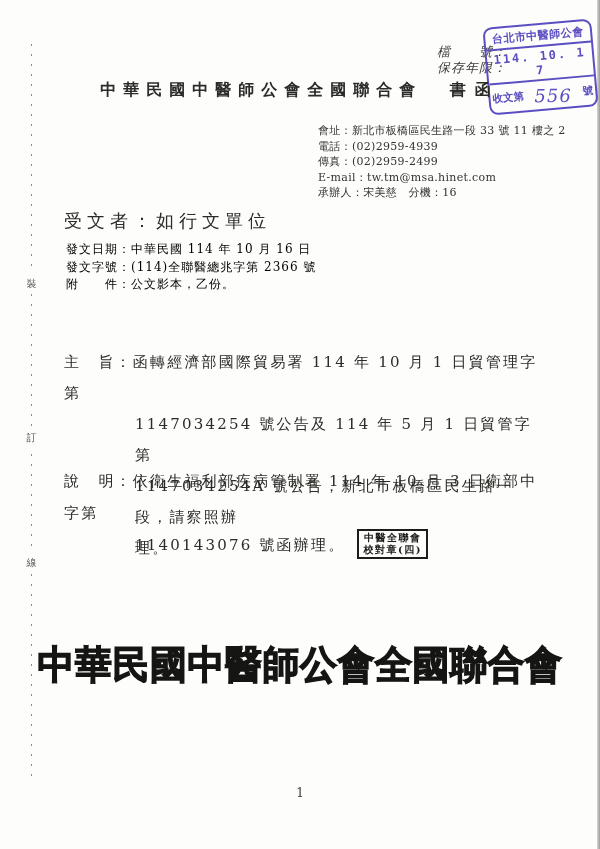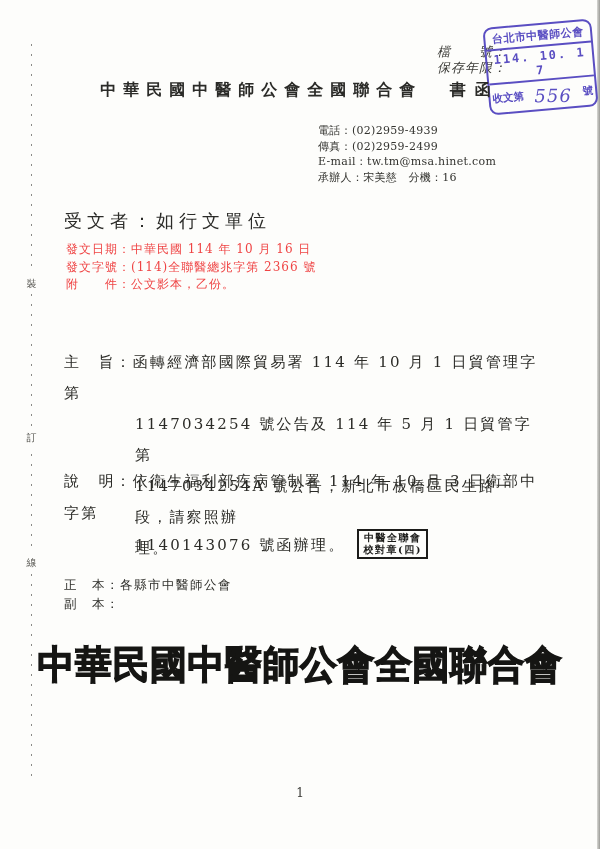--- a/index.html
+++ b/index.html
@@ -76,21 +76,21 @@
 
   
   .recipient {
     position:absolute; left:64px; top:209px;
     font-size:18px; letter-spacing:5px; color:#2b2b28;text-align:right;
   }
 
   
   .meta {
     position:absolute; left:66px; top:241px;
-    font-size:12px; line-height:17.6px; letter-spacing:1px; color:#ef4444;
+    font-size:12px; line-height:17.6px; letter-spacing:1px; color:#000000;
   }
 
   
   .para {
     position:absolute; left:64px; width:482px;
     font-size:15px; letter-spacing:2.2px; color:#2b2b27;margin-top:36px;
   }
   .para-subject { top:311px; line-height:31px; }
   .para-explain { top:429px; line-height:32px; }
   .para .cont { padding-left:71px; }
@@ -149,20 +149,21 @@
       <span>號</span>
     </div>
   </div>
 
   <div class="title-row">
     <span class="title-org">中華民國中醫師公會全國聯合會</span>
     <span class="title-doctype">書函</span>
   </div>
 
   <div class="contact">
+    <div>會址：新北市板橋區民生路一段 33 號 11 樓之 2</div>
     <div>電話：(02)2959-4939</div>
     <div>傳真：(02)2959-2499</div>
     <div>E-mail：tw.tm@msa.hinet.com</div>
     <div>承辦人：宋美慈　分機：16</div>
   </div>
 
   <div class="recipient">受文者：如行文單位</div>
 
   <div class="meta">
     <div>發文日期：中華民國 114 年 10 月 16 日</div>
@@ -181,22 +182,18 @@
 
   <div class="para para-explain">
     <div>
       <span class="label">說　明：</span><span>依衛生福利部疾病管制署 114 年 10 月 3 日衛部中字第</span>
     </div>
     <div class="cont">
       <span>1140143076 號函辦理。</span><span class="proof-stamp"><span>中醫全聯會</span><br><span>校對章(四)</span></span>
     </div>
   </div>
 
-  <div class="copies">
-    <div>正　本：各縣市中醫師公會</div>
-    <div>副　本：</div>
-  </div>
 
   <div class="signature">中華民國中醫師公會全國聯合會</div>
 
   <div class="page-number">1</div>
 
 </div>
 
 </body></html>

